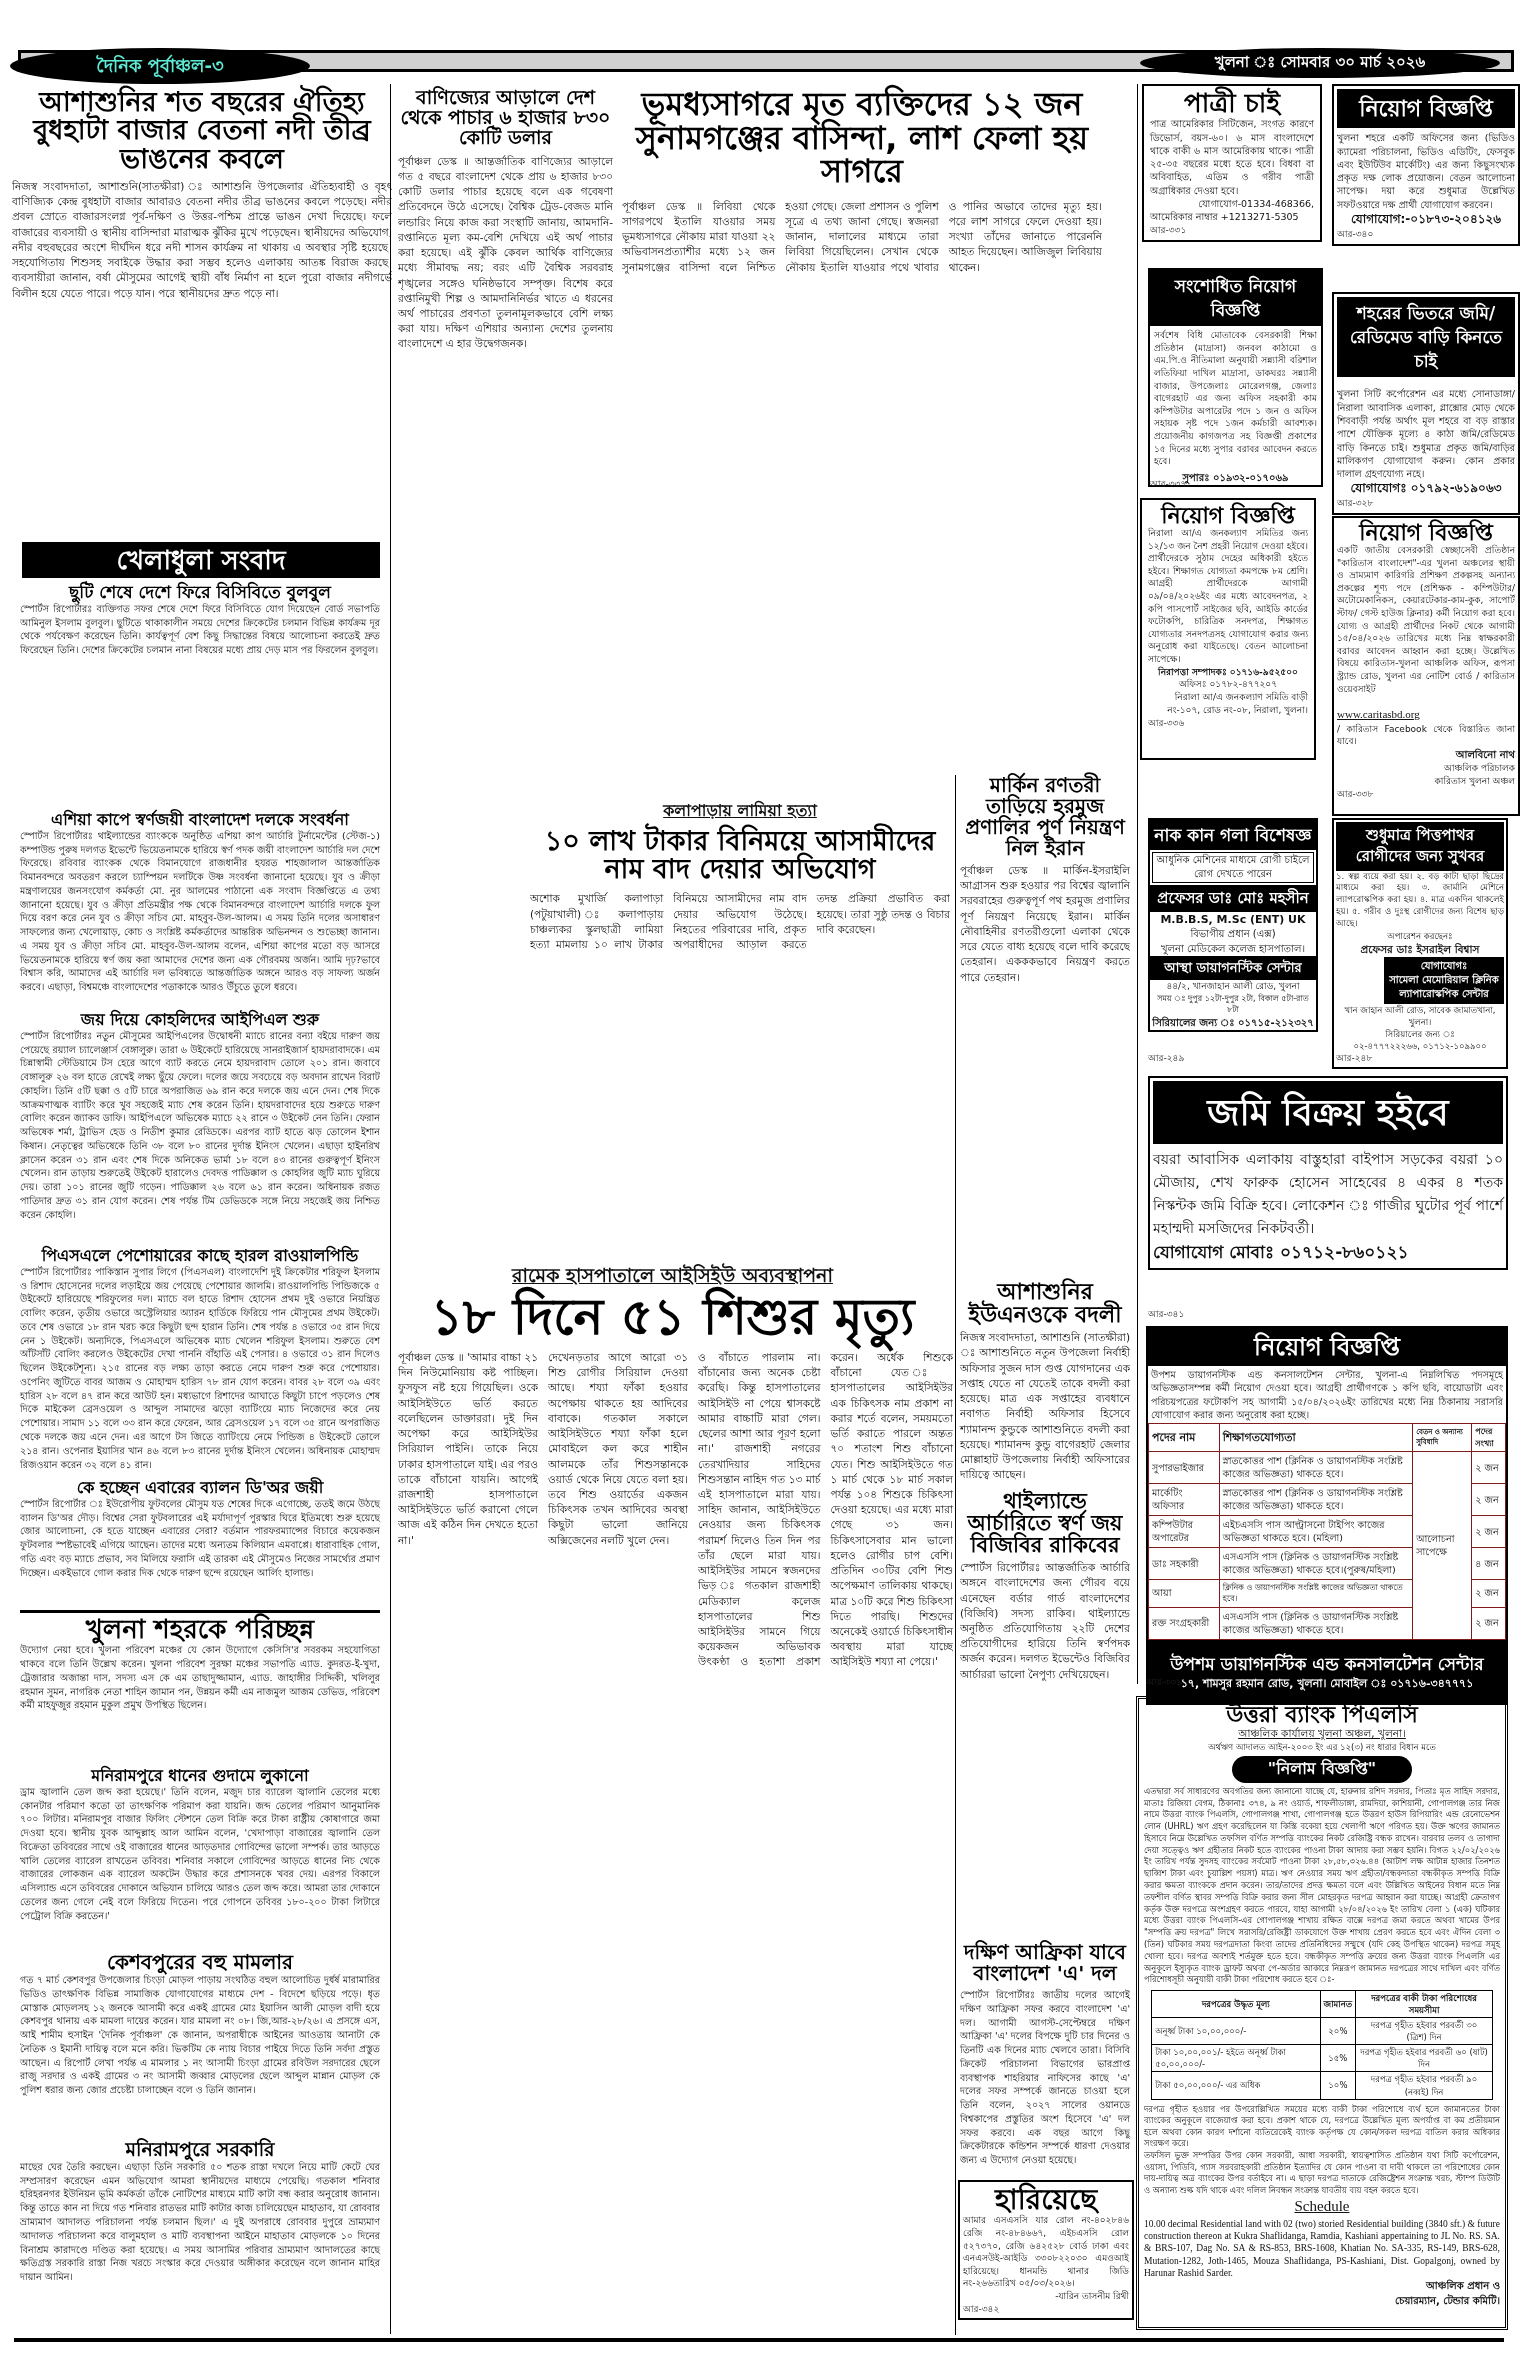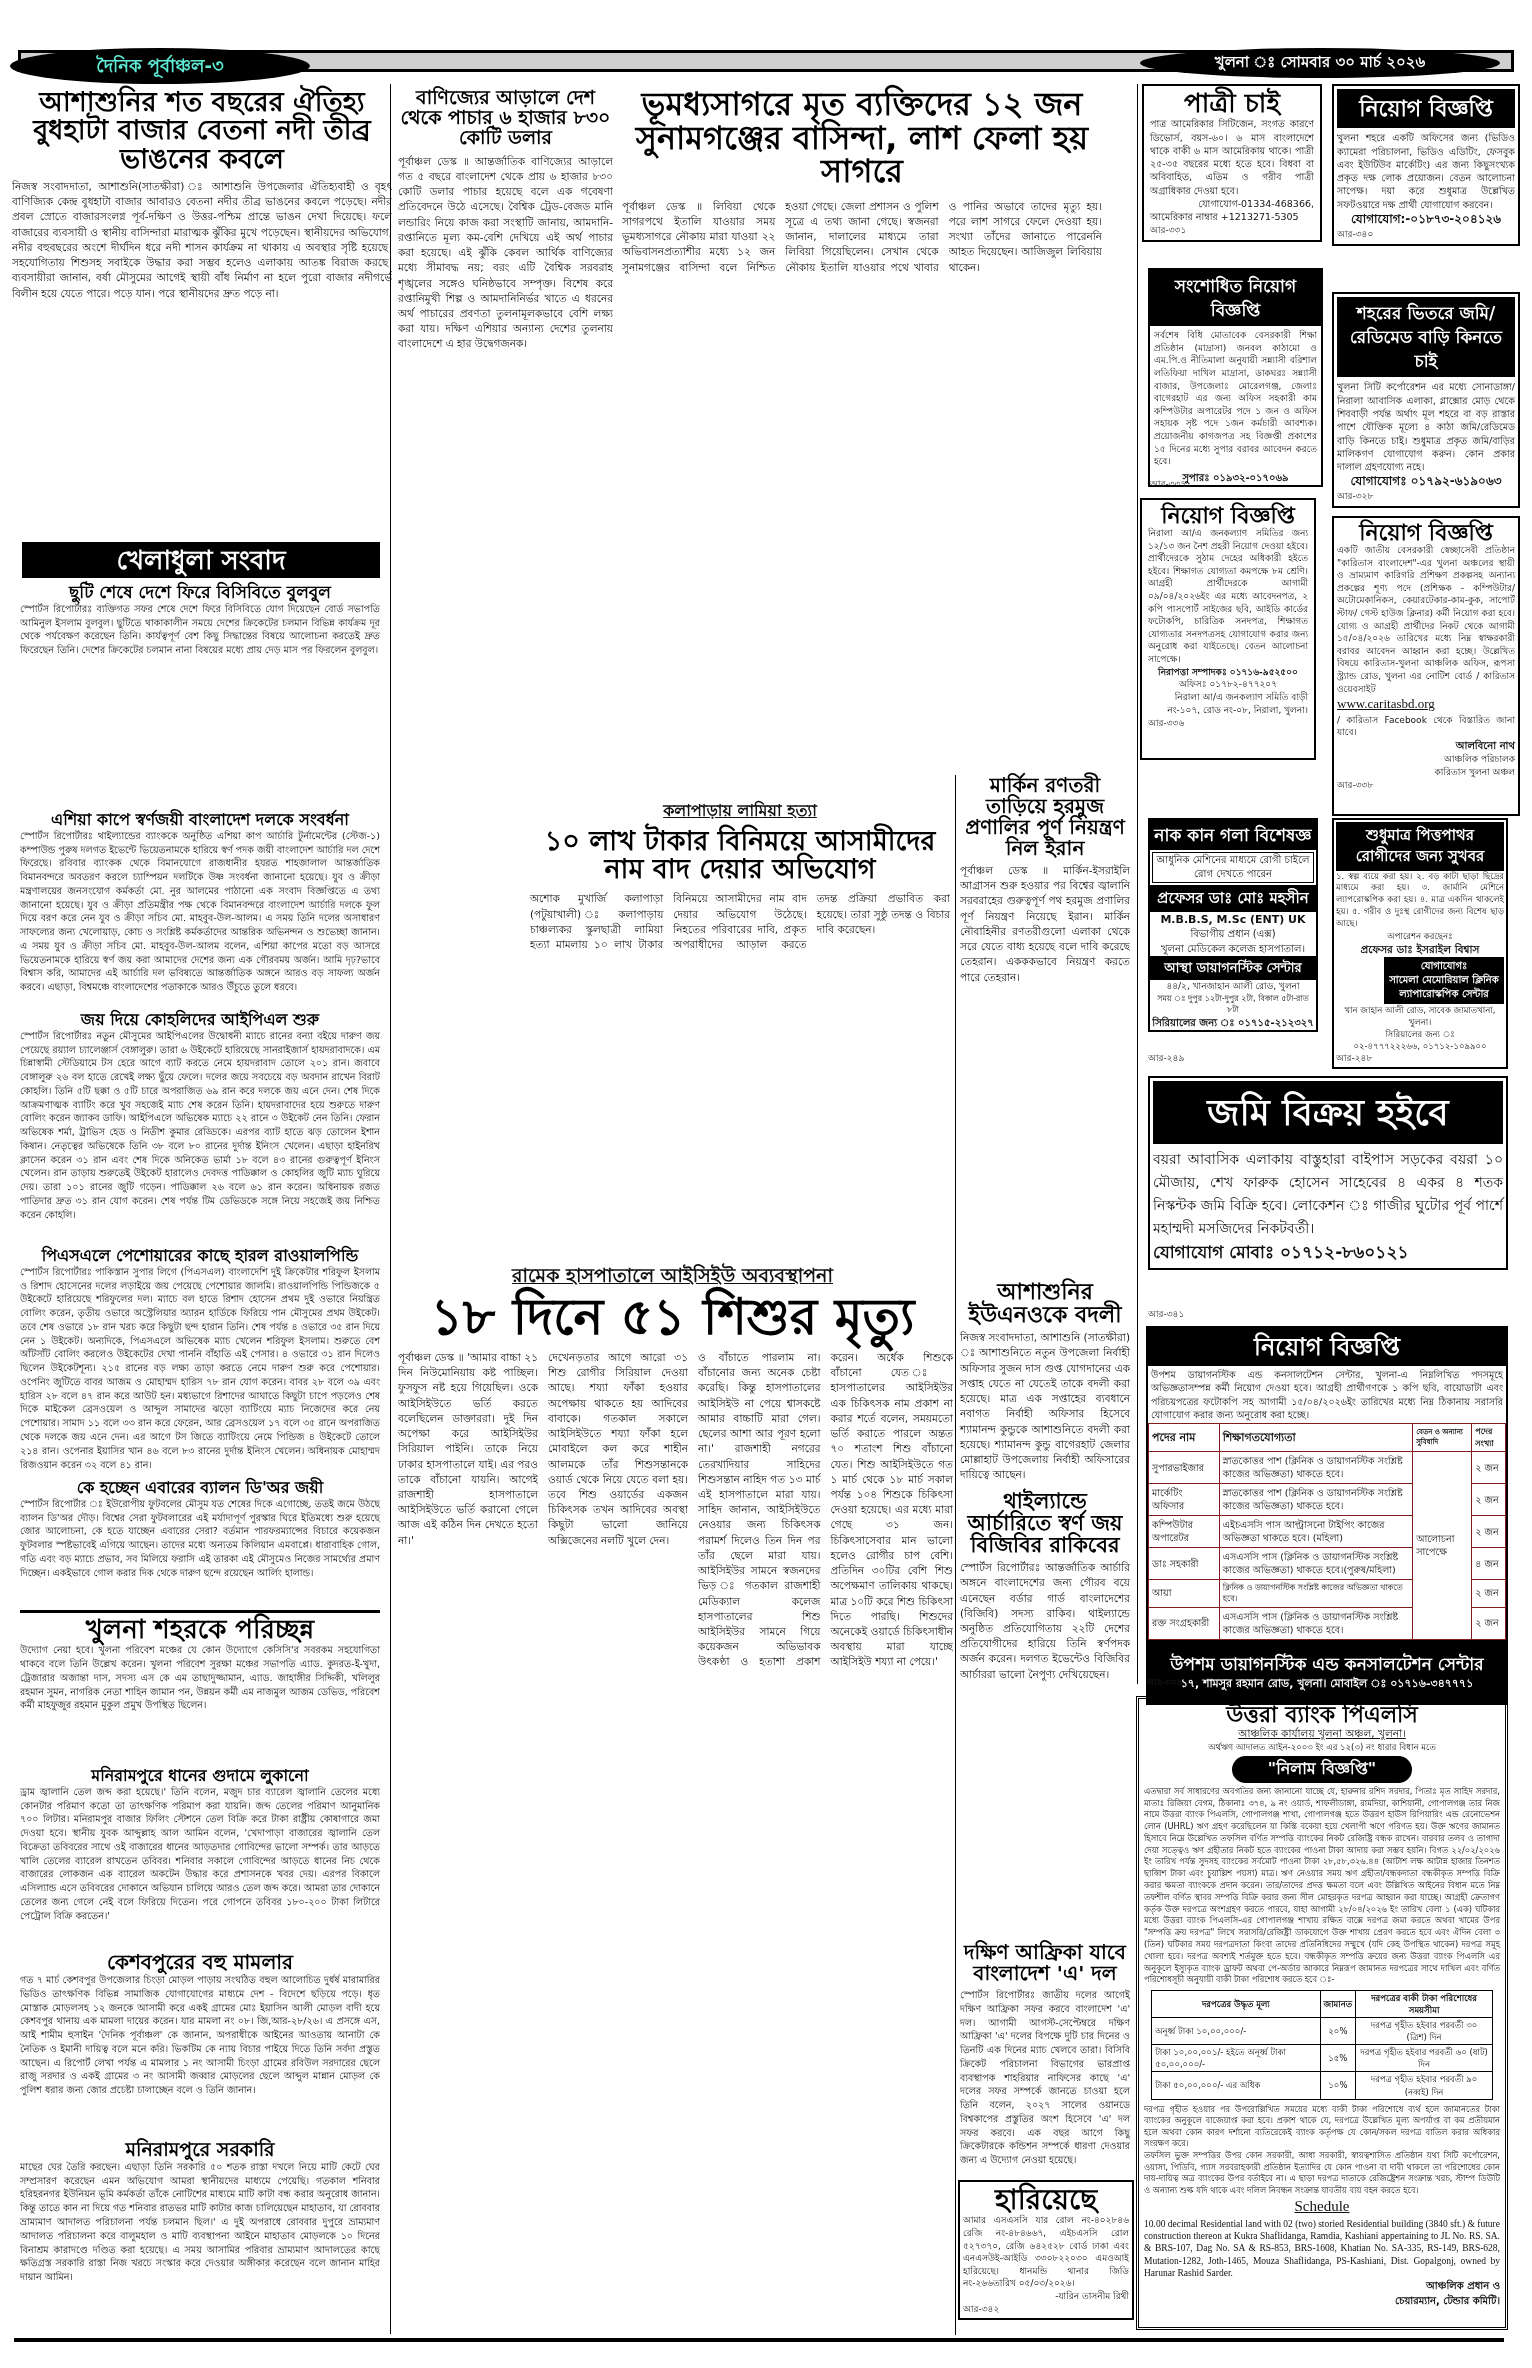--- a/index.html
+++ b/index.html
@@ -78,29 +78,29 @@
 
 <div class="abs" style="left:1332px; top:84px; width:188px; border:2px solid #000; padding:3px;">
   <div class="black-box" style="font-size:22px; padding:4px 0;">নিয়োগ বিজ্ঞপ্তি</div>
   <div class="p-sm" style="margin-top:3px;">খুলনা শহরে একটি অফিসের জন্য (ভিডিও ক্যামেরা পরিচালনা, ভিডিও এডিটিং, ফেসবুক এবং ইউটিউব মার্কেটিং) এর জন্য কিছুসংখ্যক প্রকৃত দক্ষ লোক প্রয়োজন। বেতন আলোচনা সাপেক্ষ। দয়া করে শুধুমাত্র উল্লেখিত সফটওয়ারে দক্ষ প্রার্থী যোগাযোগ করবেন।</div>
   <div class="center bold" style="font-size:12px;">যোগাযোগ:-০১৮৭৩-২০৪১২৬</div>
   <div class="ref">আর-৩৪০</div>
 </div>
 
 <div class="abs" style="left:1332px; top:292px; width:188px; border:2px solid #000; padding:3px;">
   <div class="black-box" style="font-size:17px; padding:4px 0;">শহরের ভিতরে জমি/ রেডিমেড বাড়ি কিনতে চাই</div>
-  <div class="p-sm" style="margin-top:3px;">খুলনা সিটি কর্পোরেশন এর মধ্যে সোনাডাঙ্গা/নিরালা আবাসিক এলাকা, গ্লাক্সোর মোড় থেকে শিববাড়ী পর্যন্ত অর্থাৎ মূল শহরে বা বড় রাস্তার পাশে যৌক্তিক মূল্যে ৪ কাঠা জমি/রেডিমেড বাড়ি কিনতে চাই। শুধুমাত্র প্রকৃত জমি/বাড়ির মালিকগণ যোগাযোগ করুন। কোন প্রকার দালাল গ্রহণযোগ্য নহে।</div>
+  <div class="p-sm" style="margin-top:10px;">খুলনা সিটি কর্পোরেশন এর মধ্যে সোনাডাঙ্গা/নিরালা আবাসিক এলাকা, গ্লাক্সোর মোড় থেকে শিববাড়ী পর্যন্ত অর্থাৎ মূল শহরে বা বড় রাস্তার পাশে যৌক্তিক মূল্যে ৪ কাঠা জমি/রেডিমেড বাড়ি কিনতে চাই। শুধুমাত্র প্রকৃত জমি/বাড়ির মালিকগণ যোগাযোগ করুন। কোন প্রকার দালাল গ্রহণযোগ্য নহে।</div>
   <div class="center bold" style="font-size:12px;">যোগাযোগঃ ০১৭৯২-৬১৯০৬৩</div>
   <div class="ref">আর-৩২৮</div>
 </div>
 
 <div class="abs" style="left:1332px; top:516px; width:188px; height:300px; border:2px solid #000; padding:3px;">
   <div class="hl" style="font-size:22px;">নিয়োগ বিজ্ঞপ্তি</div>
   <div class="p-sm" style="font-size:9px;">একটি জাতীয় বেসরকারী স্বেচ্ছাসেবী প্রতিষ্ঠান "কারিতাস বাংলাদেশ"-এর খুলনা অঞ্চলের স্থায়ী ও ভ্রাম্যমাণ কারিগরি প্রশিক্ষণ প্রকল্পসহ অন্যান্য প্রকল্পের শূণ্য পদে (প্রশিক্ষক - কম্পিউটার/অটোমেকানিকস, কেয়ারটেকার-কাম-কুক, সাপোর্ট স্টাফ/ গেস্ট হাউজ ক্লিনার) কর্মী নিয়োগ করা হবে। যোগ্য ও আগ্রহী প্রার্থীদের নিকট থেকে আগামী ১৫/০৪/২০২৬ তারিখের মধ্যে নিম্ন স্বাক্ষরকারী বরাবর আবেদন আহ্বান করা হচ্ছে। উল্লেখিত বিষয়ে কারিতাস-খুলনা আঞ্চলিক অফিস, রূপসা স্ট্র্যান্ড রোড, খুলনা এর নোটিশ বোর্ড / কারিতাস ওয়েবসাইট</div>
-  <div style="font-family:'Liberation Serif', serif; font-size:13px; text-decoration:underline;">www.caritasbd.org</div>
+  <div style="font-family:'Liberation Serif', serif; font-size:11px; text-decoration:underline;margin-top:12px;">www.caritasbd.org</div>
   <div class="p-sm" style="font-size:9px;">/ কারিতাস Facebook থেকে বিস্তারিত জানা যাবে।</div>
   <div style="text-align:right; font-size:10px; font-weight:bold;">আলবিনো নাথ</div>
   <div style="text-align:right; font-size:9px;">আঞ্চলিক পরিচালক</div>
   <div style="text-align:right; font-size:9px;">কারিতাস খুলনা অঞ্চল</div>
   <div class="ref">আর-৩৩৮</div>
 </div>
 
 <div class="abs" style="left:1148px; top:818px; width:170px; border:2px solid #000;">
   <div class="black-box" style="font-size:17px; padding:3px 0;">নাক কান গলা বিশেষজ্ঞ</div>
   <div class="center" style="font-size:10px; border:1px solid #000; margin:2px;">আধুনিক মেশিনের মাধ্যমে রোগী চাইলে রোগ দেখতে পারেন</div>

